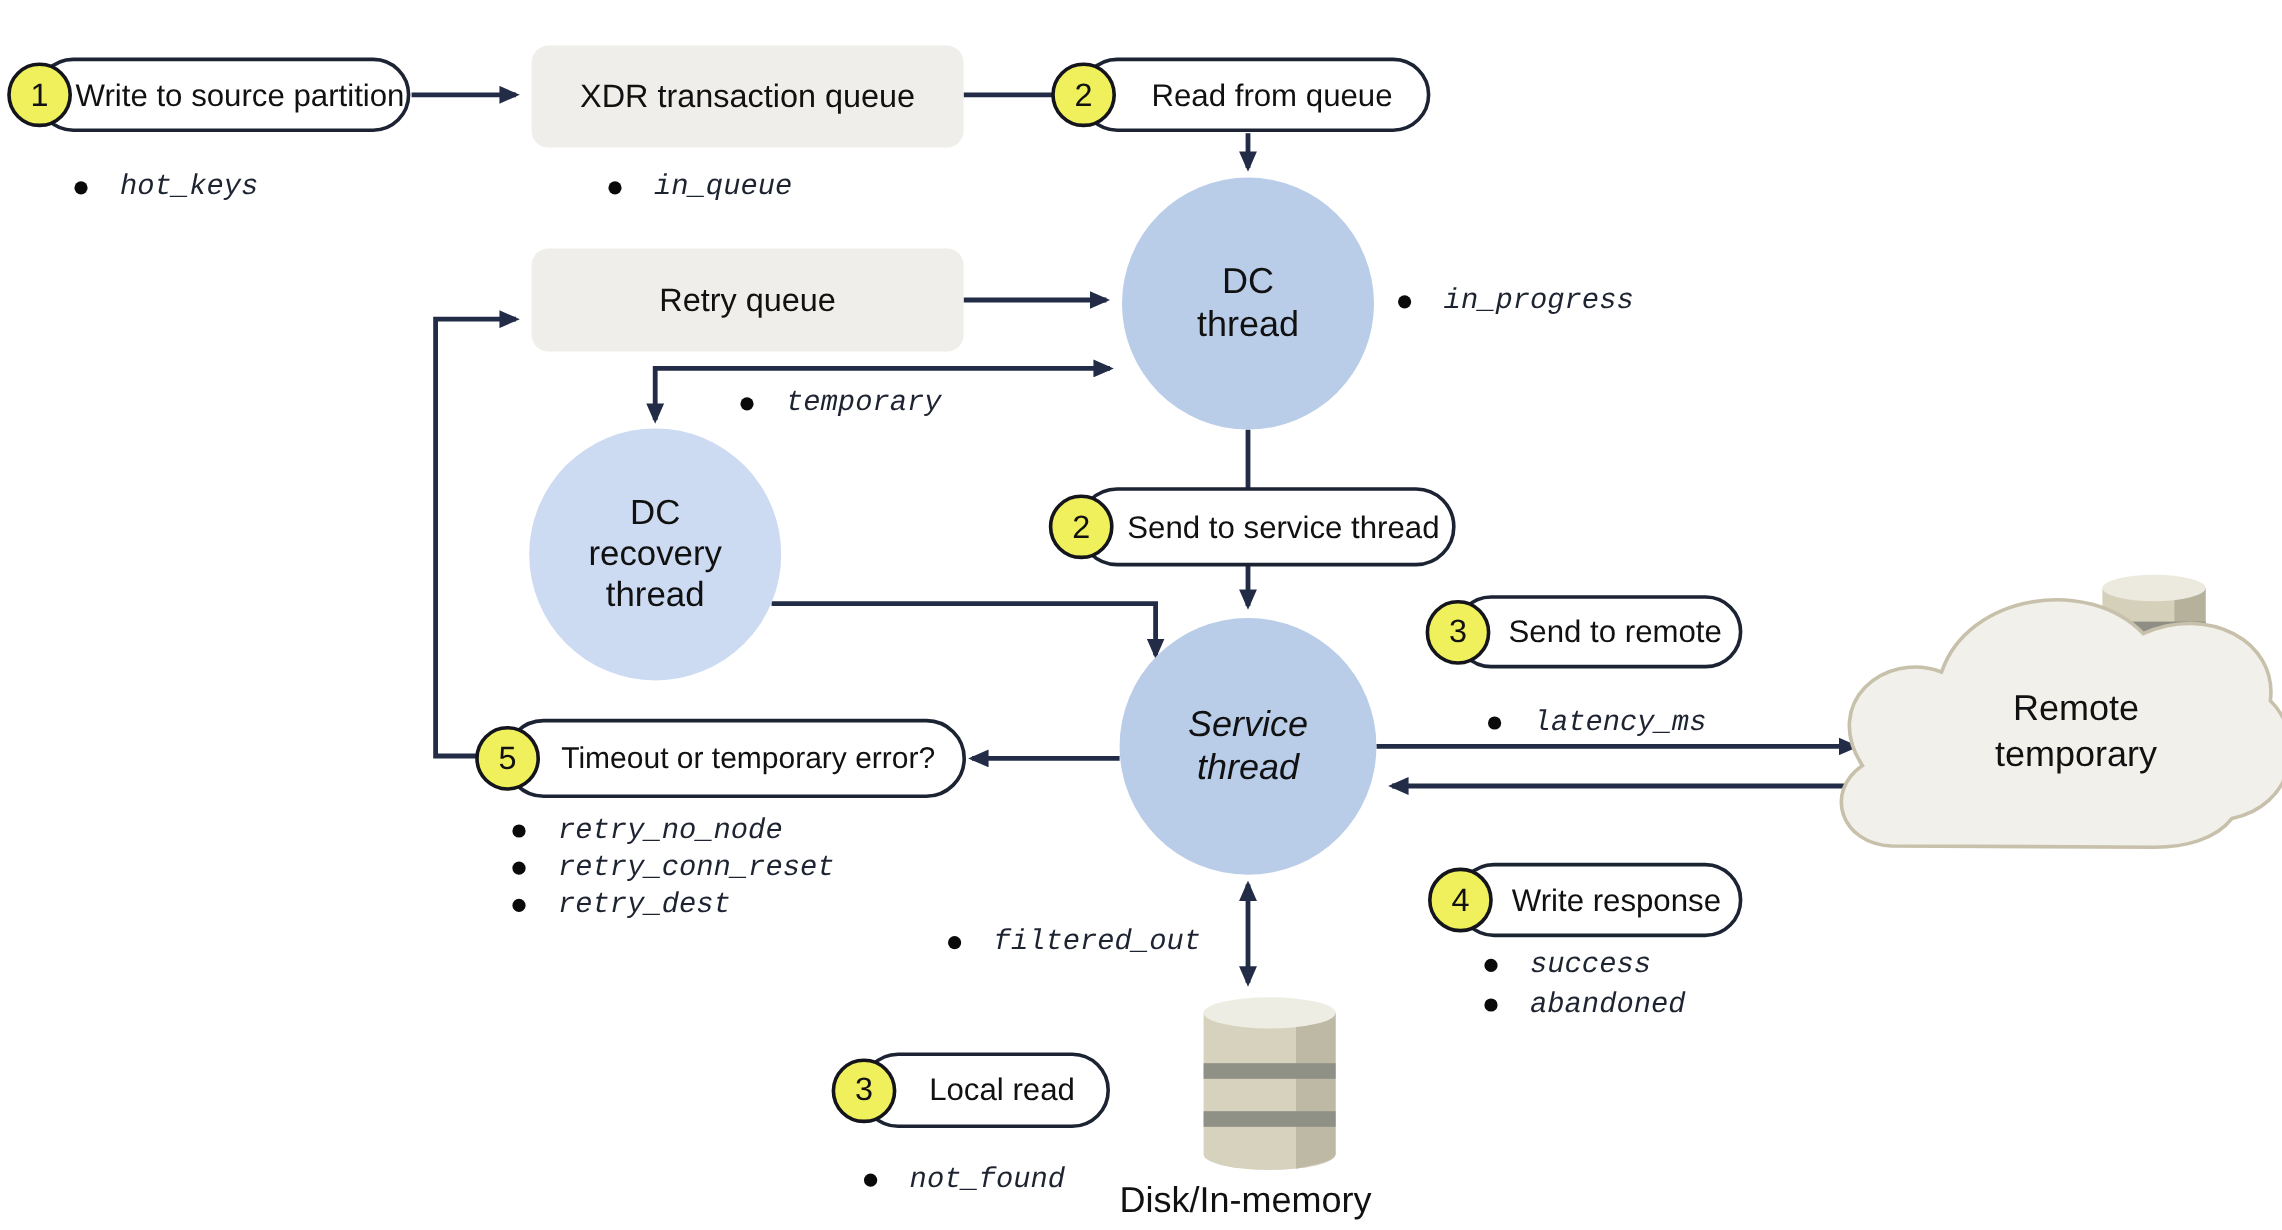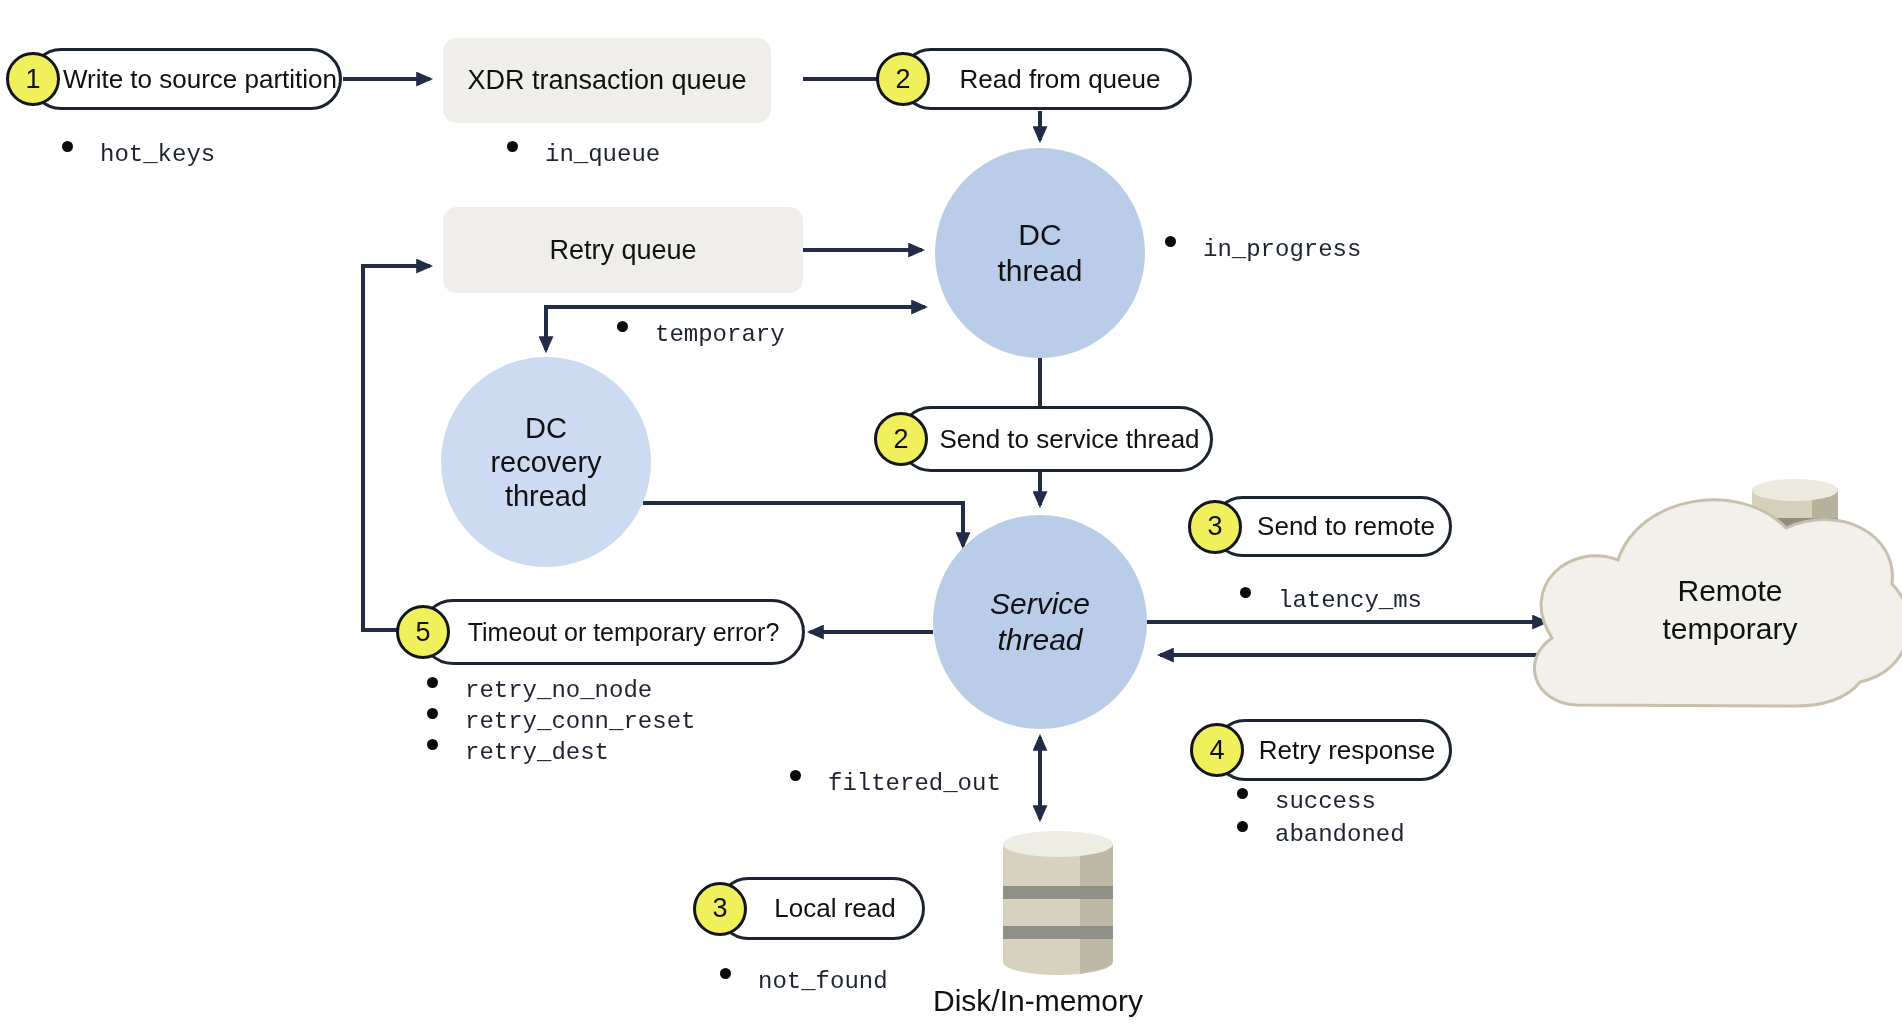--- a/index.html
+++ b/index.html
@@ -46,21 +46,21 @@
   }
   .step .num{
     position:absolute;left:-27px;top:50%;transform:translateY(-50%);
     width:54px;height:54px;border-radius:50%;background:var(--step-yellow);
     border:3px solid #14141c;display:flex;align-items:center;justify-content:center;
     font-size:27px;color:#111;z-index:4;box-sizing:border-box;
   }
 
   
   .mlist{position:absolute;z-index:2;display:flex;flex-direction:column;}
-  .mrow{display:flex;height:31px;}
+  .mrow{display:flex;align-items:center;height:31px;font-style:italic;}
   .dot{width:11px;height:11px;border-radius:50%;background:#0a0a0a;flex:0 0 auto;}
   .mono{
     margin-left:27px;font-family:"Liberation Mono", monospace;
     font-size:24px;color:var(--mono-text);white-space:nowrap;
   }
 
   .biglabel{position:absolute;z-index:3;text-align:center;font-size:30px;line-height:38px;color:#111;}
 </style>
 </head>
 <body>
@@ -108,21 +108,21 @@
 
     <g>
       <path d="M1003,844 L1003,962 A55,13 0 0 0 1113,962 L1113,844 Z" fill="#d6d2bd"></path>
       <path d="M1080,844 L1080,974 L1098,970 A55,13 0 0 0 1113,962 L1113,844 Z" fill="#bdb9a5"></path>
       <rect x="1003" y="886" width="110" height="13" fill="#8f9086"></rect>
       <rect x="1003" y="926" width="110" height="13" fill="#8f9086"></rect>
       <ellipse cx="1058" cy="844" rx="55" ry="13" fill="#eeede3"></ellipse>
     </g>
   </svg>
 
-  <div class="qbox" style="left:443px;top:38px;width:328px;height:85px;">
+  <div class="qbox" style="left:443px;top:38px;width:360px;height:85px;">
     <span>XDR transaction queue</span>
   </div>
   <div class="qbox" style="left:443px;top:207px;width:360px;height:86px;">
     <span>Retry queue</span>
   </div>
 
   <div class="node blue" style="left:935px;top:148px;width:210px;height:210px;">
     <span>DC</span>
     <span>thread</span>
   </div>
@@ -162,21 +162,21 @@
   </div>
   <div class="step" style="left:420px;top:599px;width:385px;height:66px;">
     <div class="pill" style="font-size:25px;padding-left:46px;">
         <span class="num">5</span>
       <span>Timeout or temporary error?</span>
       </div>
   </div>
   <div class="step" style="left:1214px;top:719px;width:238px;height:62px;">
     <div class="pill">
         <span class="num">4</span>
-      <span>Retry response</span>
+      <span>Write response</span>
       </div>
   </div>
   <div class="step" style="left:717px;top:877px;width:208px;height:63px;">
     <div class="pill">
         <span class="num">3</span>
       <span>Local read</span>
       </div>
   </div>
 
   <div class="mlist" style="left:62px;top:141px;">

